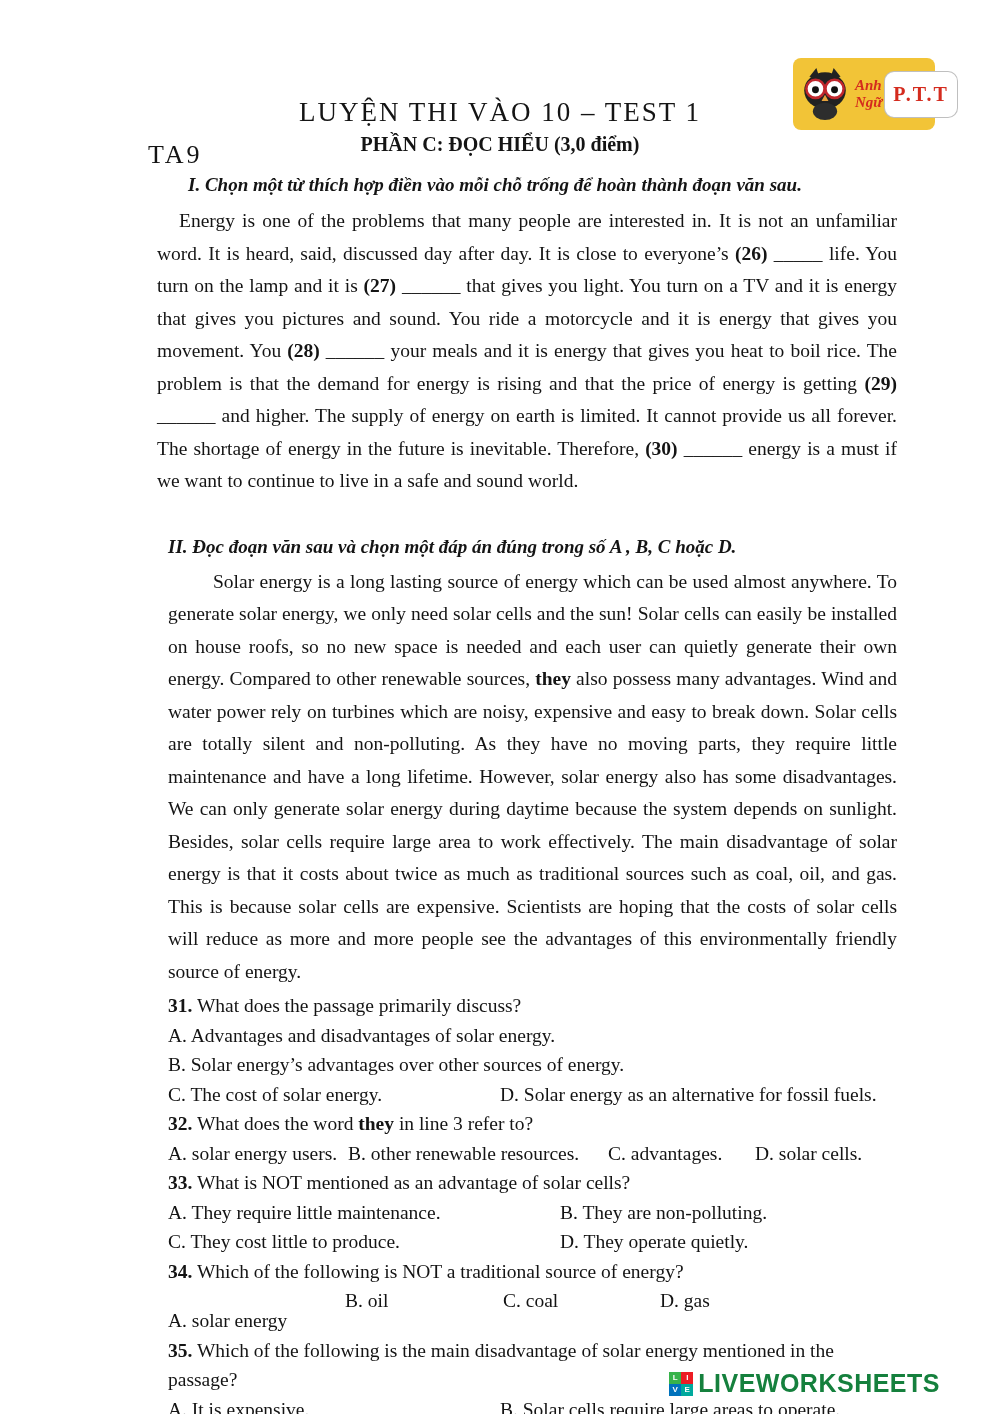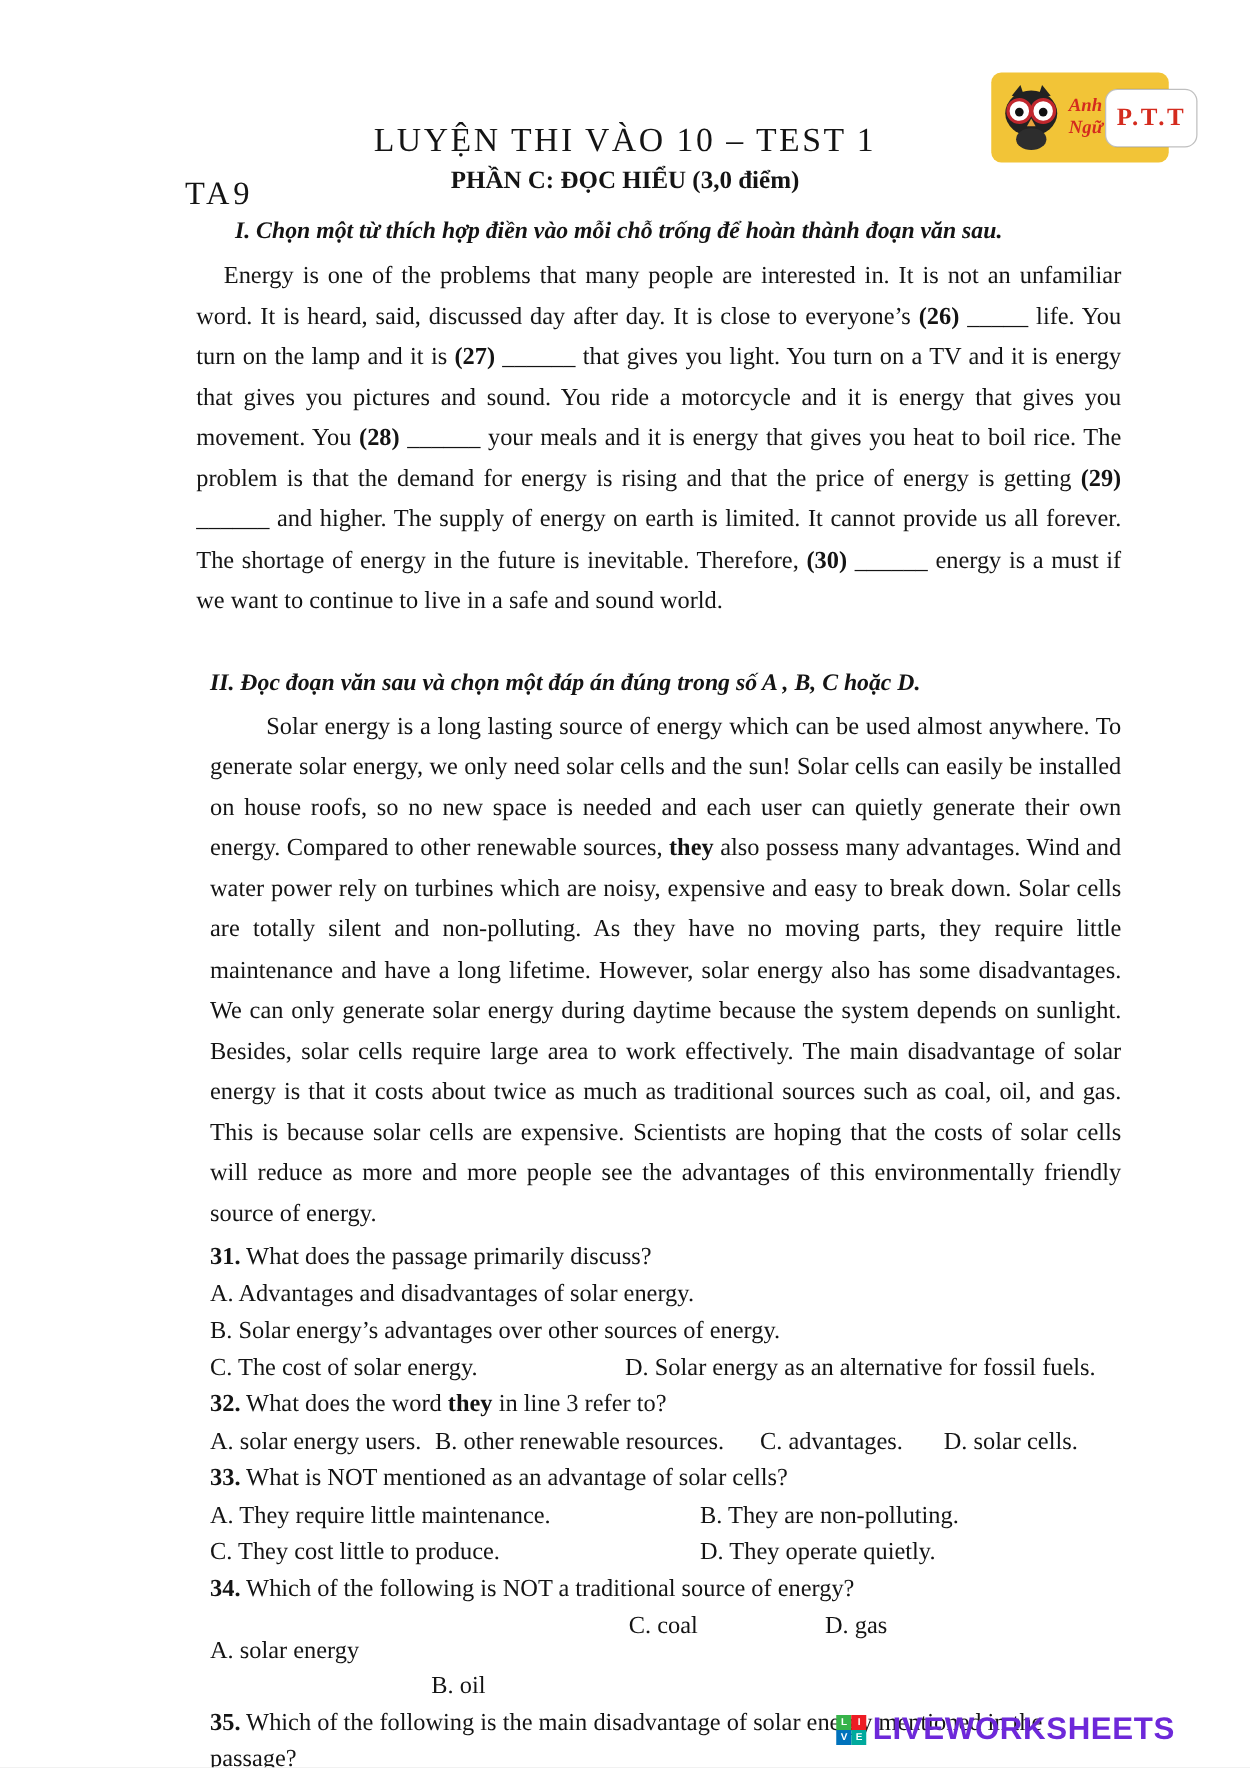--- a/index.html
+++ b/index.html
@@ -106,21 +106,21 @@
   .questions { margin-top: 3px; font-size: 19.5px; line-height: 29.5px; }
   .q-prompt b { font-weight: bold; }
   .opt-row { display: flex; }
   .opt-row span { display: block; }
   .w332 { width: 332px; flex: 0 0 auto; }
   .w392 { width: 392px; flex: 0 0 auto; }
   .w180 { width: 180px; flex: 0 0 auto; }
   .w260 { width: 260px; flex: 0 0 auto; }
   .w147 { width: 147px; flex: 0 0 auto; }
   .w177 { width: 177px; flex: 0 0 auto; margin-top: 20px; }
-  .w158 { width: 158px; flex: 0 0 auto; margin-top: 48px; }
+  .w158 { width: 158px; flex: 0 0 auto; }
   .w157 { width: 157px; flex: 0 0 auto; }
 
   
   .footer {
     position: absolute;
     right: 60px; bottom: 16px;
     display: flex;
     align-items: center;
     gap: 5px;
     cursor: pointer;
@@ -138,21 +138,21 @@
     font-weight: bold;
     font-size: 8px;
     line-height: 12px;
     text-align: center;
   }
   .lw-word {
     font-family: "Liberation Sans", sans-serif;
     font-weight: bold;
     font-size: 25px;
     letter-spacing: 0.5px;
-    color: #6d28d9;
+    color: #15803d;
   }
 </style>
 </head>
 <body>
 
 <div class="sheet">
 
   <div class="logo-box" id="logo-box" style="background: rgb(242, 196, 55);">
     <svg class="logo-owl" viewBox="0 0 60 64" xmlns="http://www.w3.org/2000/svg">
       <polygon points="12,12 20,2 24,14" fill="#222222"></polygon>

